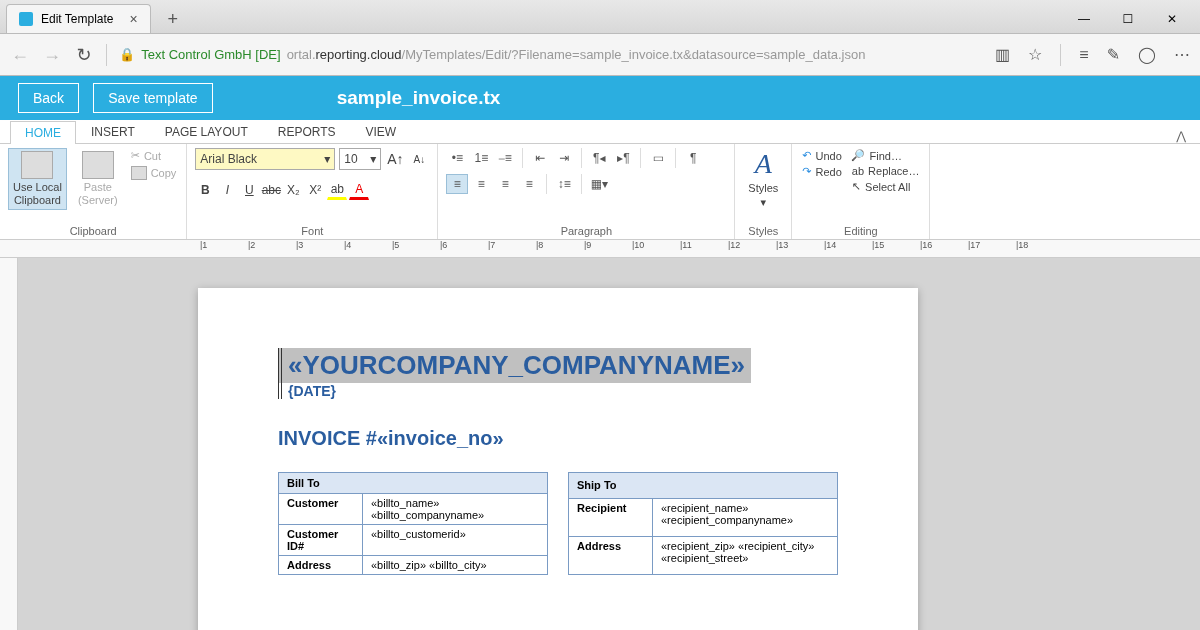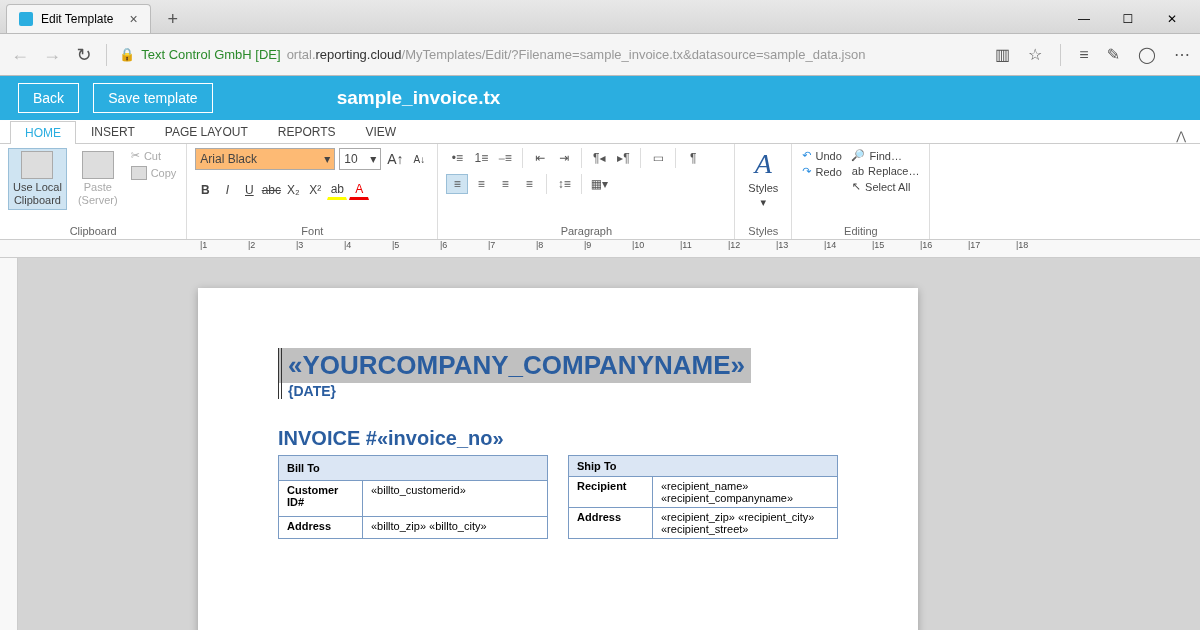--- a/index.html
+++ b/index.html
@@ -46,21 +46,21 @@
 .big-btn { display: flex; flex-direction: column; align-items: center; gap: 2px; padding: 2px 4px; text-align: center; line-height: 1.2; border: 1px solid transparent; }
 .big-btn.selected { background: #cfe4f2; border-color: #9abfd8; }
 .big-btn .ico { width: 32px; height: 28px; background: #ddd; border: 1px solid #aaa; }
 .big-btn.disabled { color: #aaa; }
 .small-col { display: flex; flex-direction: column; gap: 2px; }
 .small-btn { display: flex; align-items: center; gap: 4px; padding: 1px 2px; }
 .small-btn .ico-s { width: 16px; height: 14px; background: #ddd; border: 1px solid #aaa; }
 .small-btn.disabled { color: #aaa; }
 
 .font-group .row1 { display: flex; gap: 4px; align-items: center; }
-.font-select { width: 140px; height: 22px; border: 1px solid #aaa; background: #fdba74; padding: 0 4px; font-size: 12px; display: flex; align-items: center; justify-content: space-between; }
+.font-select { width: 140px; height: 22px; border: 1px solid #aaa; background: #fef9c3; padding: 0 4px; font-size: 12px; display: flex; align-items: center; justify-content: space-between; }
 .size-select { width: 42px; height: 22px; border: 1px solid #aaa; background: #fff; padding: 0 4px; font-size: 12px; display: flex; align-items: center; justify-content: space-between; }
 .fmt-row { display: flex; gap: 2px; margin-top: 4px; }
 .fmt-btn { width: 20px; height: 20px; display: flex; align-items: center; justify-content: center; font-size: 12px; border: 1px solid transparent; }
 .grow-a { font-size: 14px; }
 .shrink-a { font-size: 10px; }
 
 .para-btns { display: flex; flex-wrap: wrap; width: 280px; gap: 2px; }
 .para-btn { width: 22px; height: 20px; border: 1px solid transparent; display:flex; align-items:center; justify-content:center; font-size: 12px; color:#555;}
 .para-btn.sel { background: #cfe4f2; border-color: #9abfd8;}
 .pvsep { width: 1px; height: 20px; background: #ddd; margin: 0 4px; }
@@ -72,21 +72,21 @@
 
 .ruler-h { height: 18px; background: #f8f8f8; border-bottom: 1px solid #ccc; font-size: 9px; color: #555; padding-left: 200px; white-space: nowrap; overflow: hidden; }
 .ruler-h span { display: inline-block; width: 48px; text-align:left; }
 .workspace { display: flex; height: 412px; background: #d4d4d4; }
 .ruler-v { width: 18px; background: #f8f8f8; border-right: 1px solid #ccc; }
 .page-wrap { flex:1; padding: 30px 0 0 180px; overflow: hidden; }
 .page { width: 720px; background: #fff; box-shadow: 0 2px 8px rgba(0,0,0,0.25); padding: 60px 80px; min-height: 600px; }
 .company-field { background: #c0c0c0; color: #2a5d9f; font-weight: 900; font-size: 26px; font-family: "Arial Black", Arial; padding: 2px 6px; display: inline-block; border-left: 4px double #333; }
 .date-field { color: #2a5d9f; font-family: "Arial Black", Arial; font-weight: 700; font-size: 14px; border-left: 4px double #333; padding-left: 6px; }
 .invoice-h { color: #2a5d9f; font-weight: 700; font-size: 20px; margin-top: 28px; font-family: Arial; }
-.inv-tables { display: flex; gap: 20px; margin-top: 5px; }
+.inv-tables { display: flex; gap: 20px; margin-top: 22px; }
 .inv-table { border: 1px solid #7a9bc4; border-collapse: collapse; width: 300px; font-size: 11px; }
 .inv-table th { background: #dbe6f4; text-align: left; padding: 4px 8px; border: 1px solid #7a9bc4; font-weight: 700; }
 .inv-table td { border: 1px solid #7a9bc4; padding: 3px 8px; vertical-align: top; }
 .inv-table .lbl { font-weight: 700; width: 84px; }
 </style>
 </head>
 <body>
 
 <div class="browser-titlebar">
   <div class="tab">
@@ -280,20 +280,25 @@
       <div class="company-field">«YOURCOMPANY_COMPANYNAME»</div><br>
       <div class="date-field">{DATE}</div>
       <div class="invoice-h">INVOICE #«invoice_no»</div>
       <div class="inv-tables">
         <table class="inv-table">
           <tbody>
               <tr>
                 <th colspan="2">Bill To</th>
               </tr>
           <tr>
+                <td class="lbl">Customer</td>
+                <td style="white-space:pre-line">«billto_name»
+«billto_companyname»</td>
+              </tr>
+          <tr>
                 <td class="lbl">Customer ID#</td>
                 <td>«billto_customerid»</td>
               </tr>
           <tr>
                 <td class="lbl">Address</td>
                 <td>«billto_zip» «billto_city»</td>
               </tr>
         </tbody>
           </table>
         <table class="inv-table">

